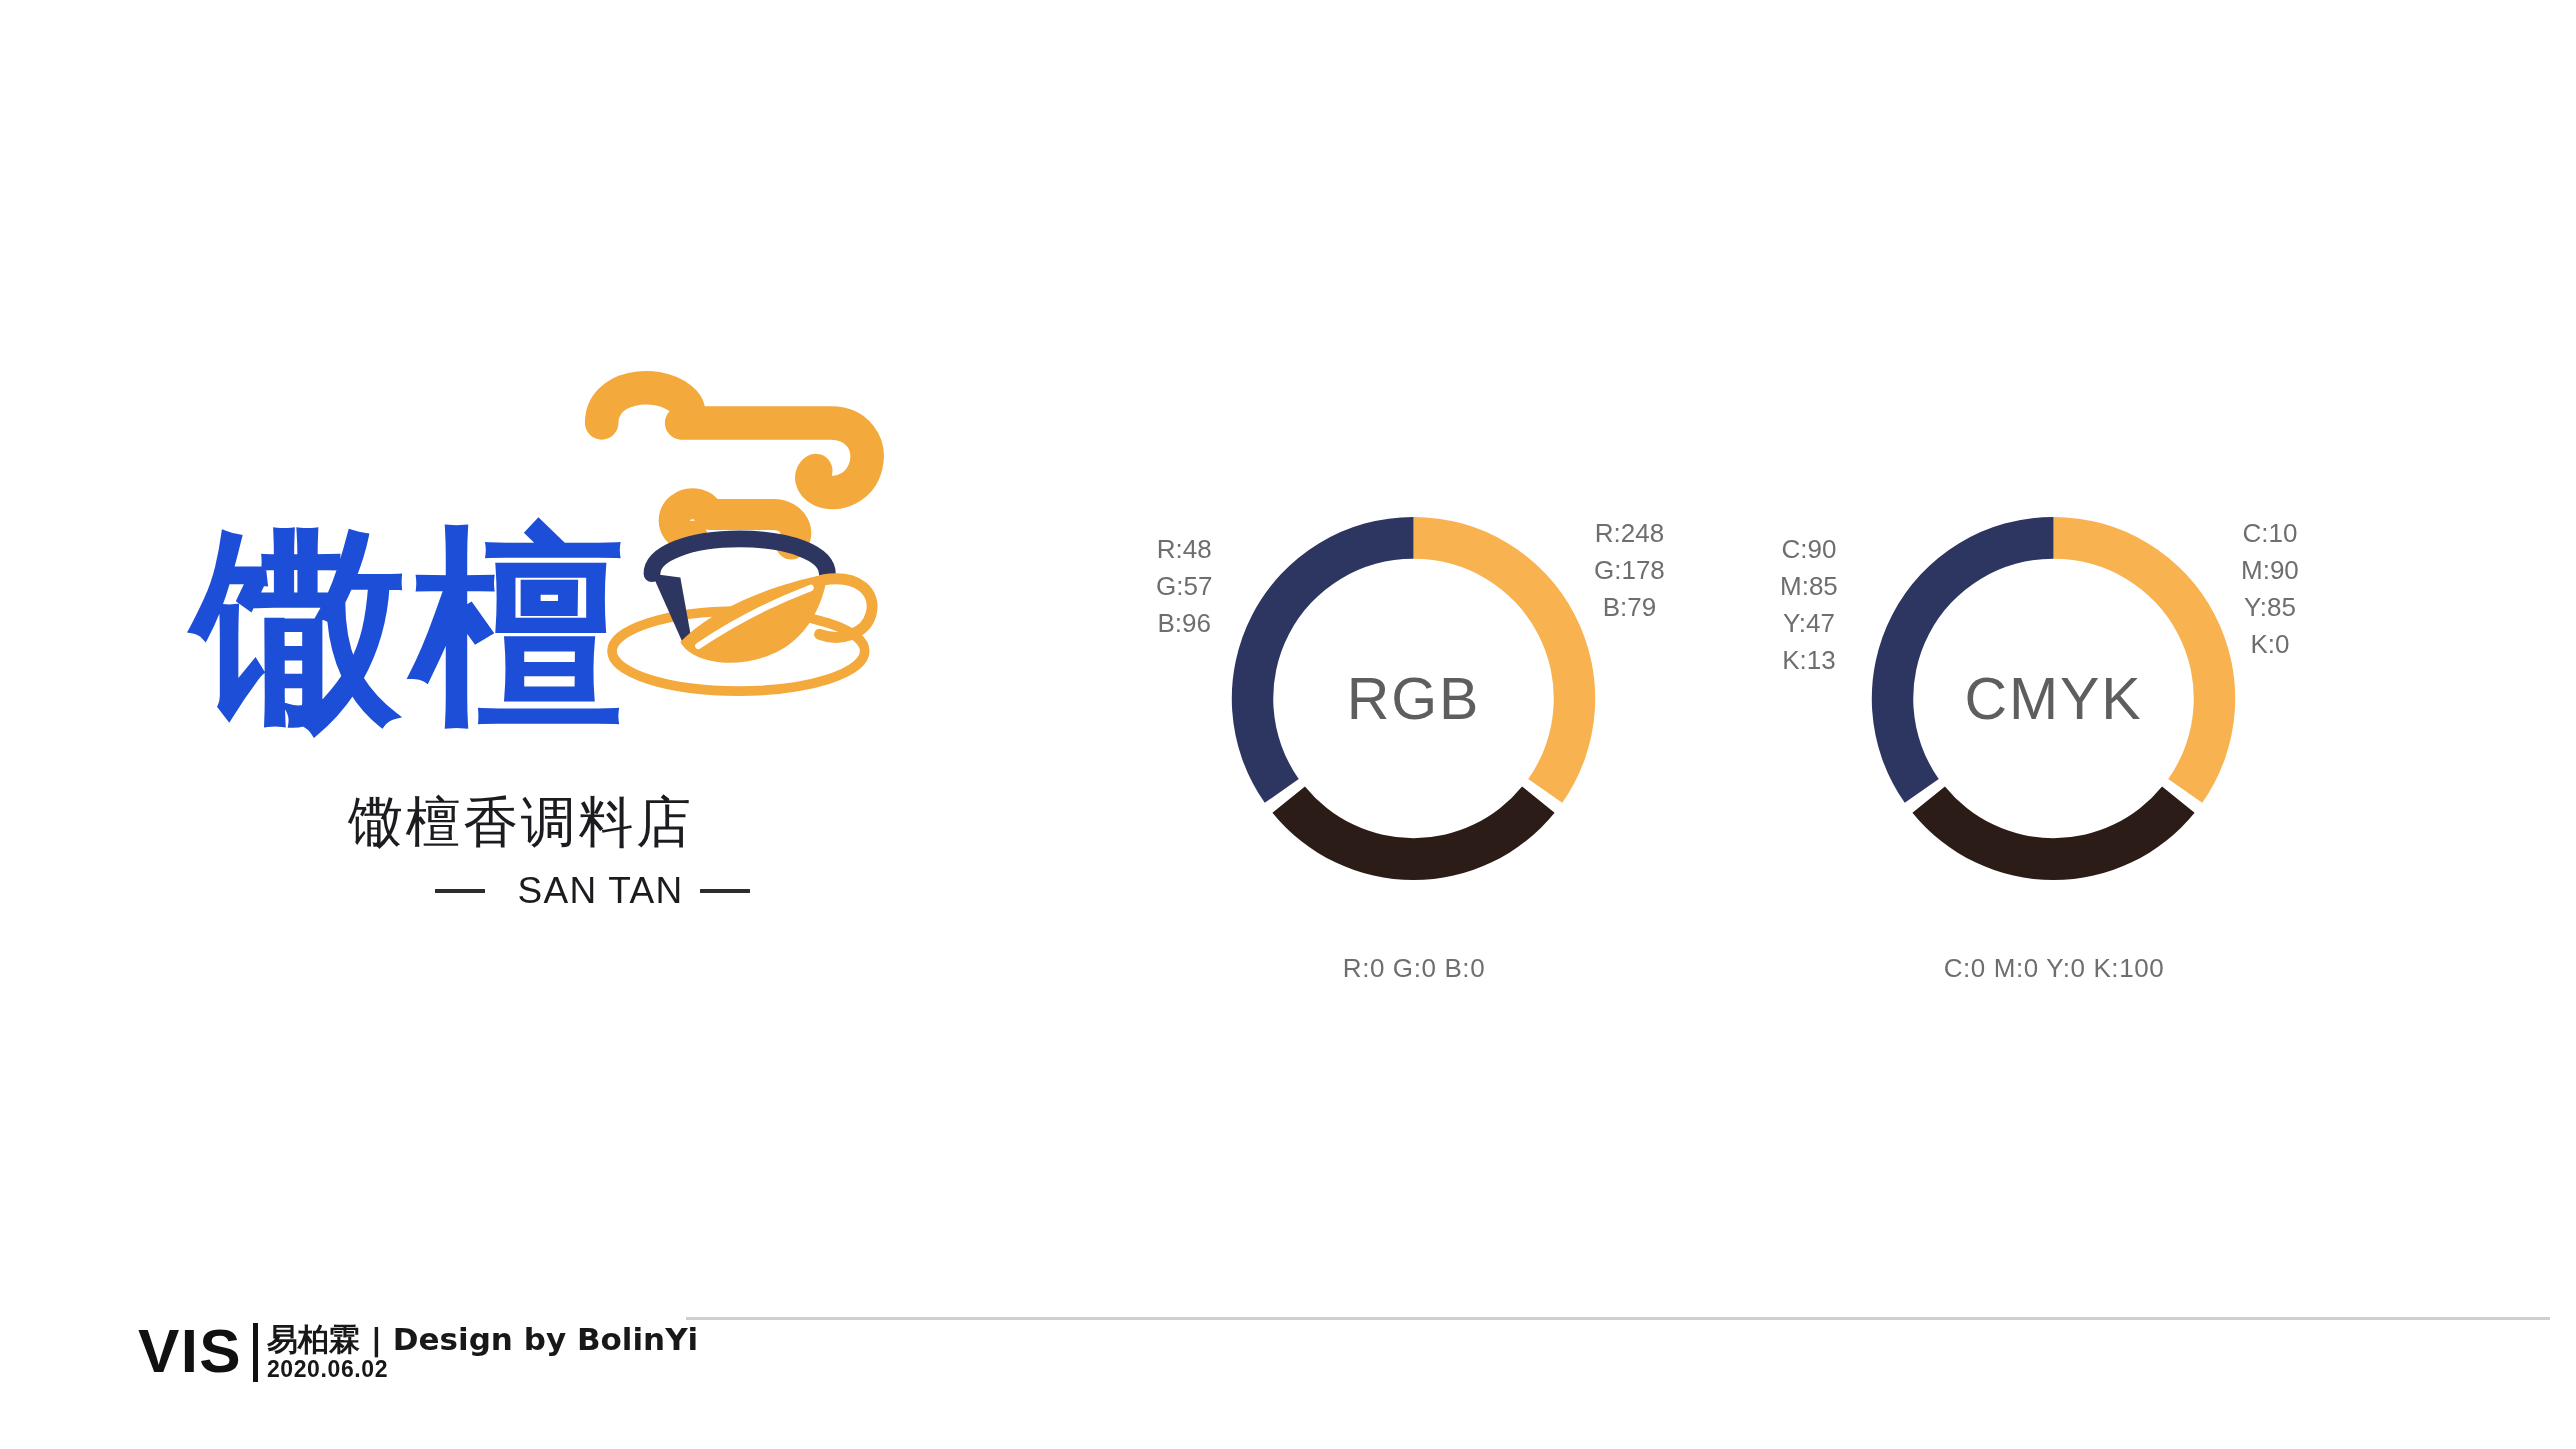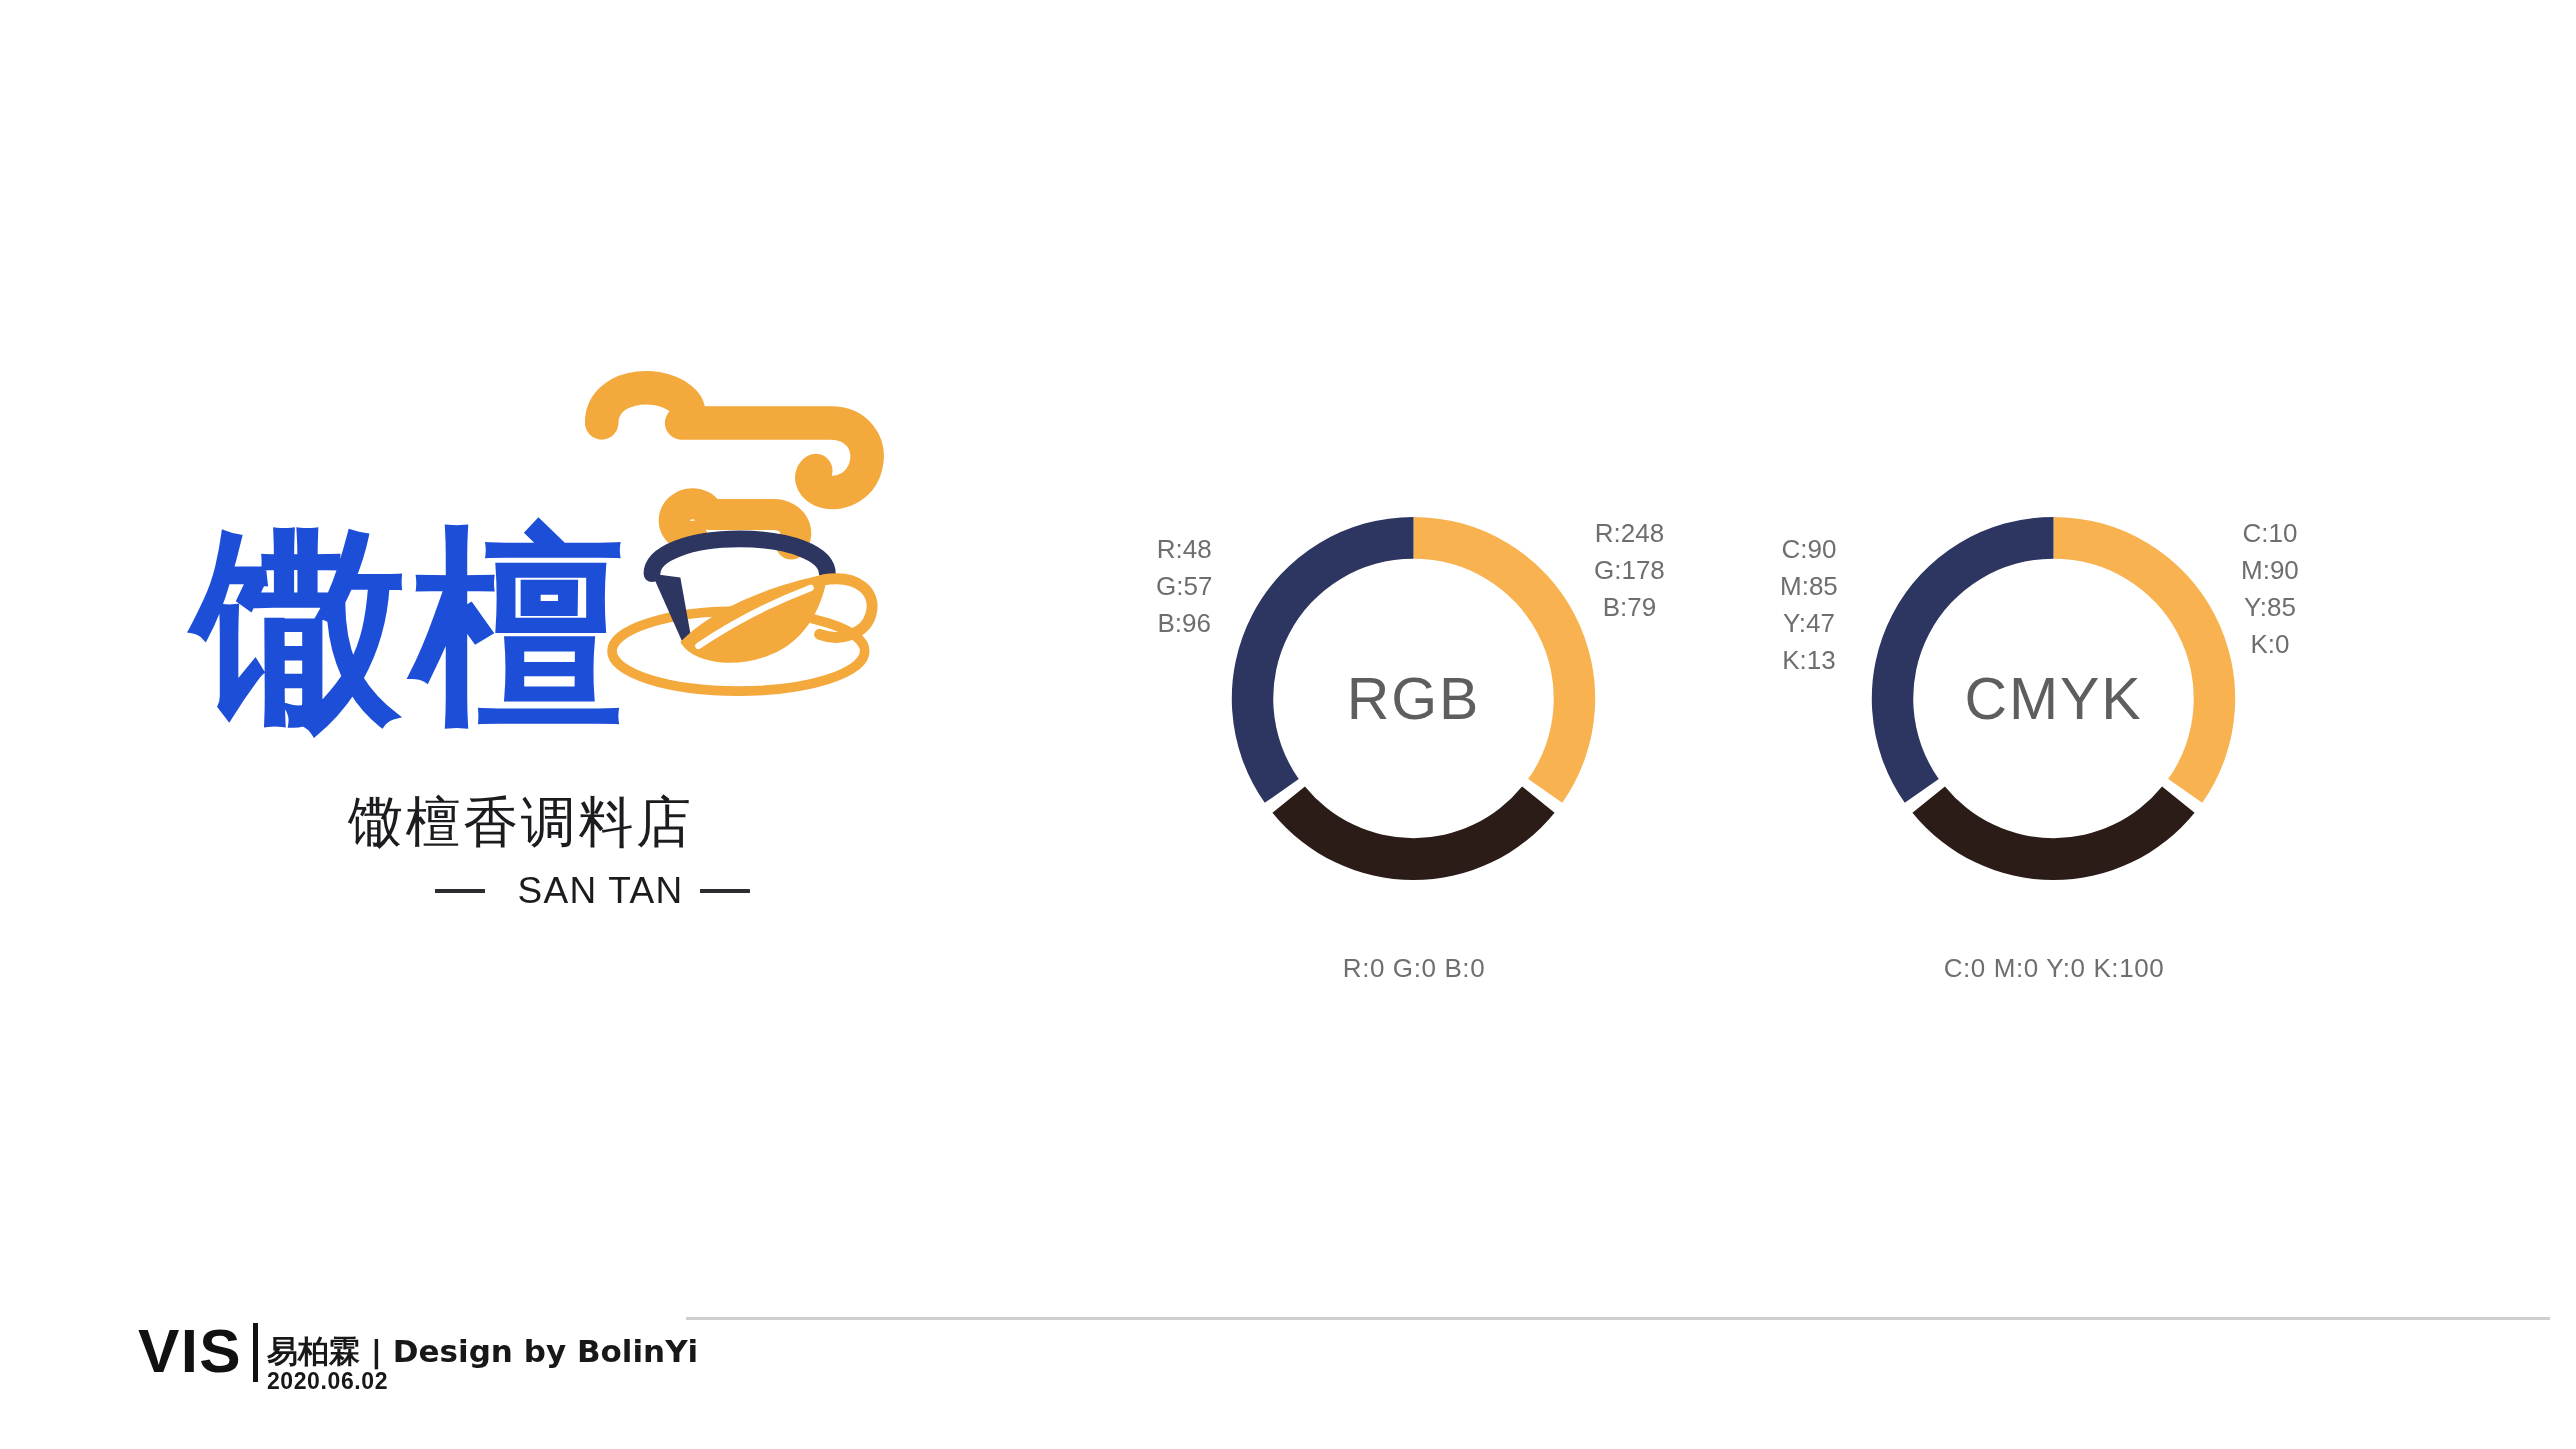--- a/index.html
+++ b/index.html
@@ -170,21 +170,20 @@
     width: 4.5px;
     height: 59px;
     background: #111111;
     margin: 2.6px 9px 0 11.6px;
   }
   #footer-textcol {
     display: flex;
     flex-direction: column;
     justify-content: flex-start;
     padding-top: 2.6px;
-    margin-top: 12px;
   }
   #footer-credit {
     font-family: "DejaVu Sans", "Liberation Sans", sans-serif;
     font-size: 31px;
     font-weight: 600;
     color: #181818;
     line-height: 1.08;
     white-space: nowrap;
   }
   #footer-date {

